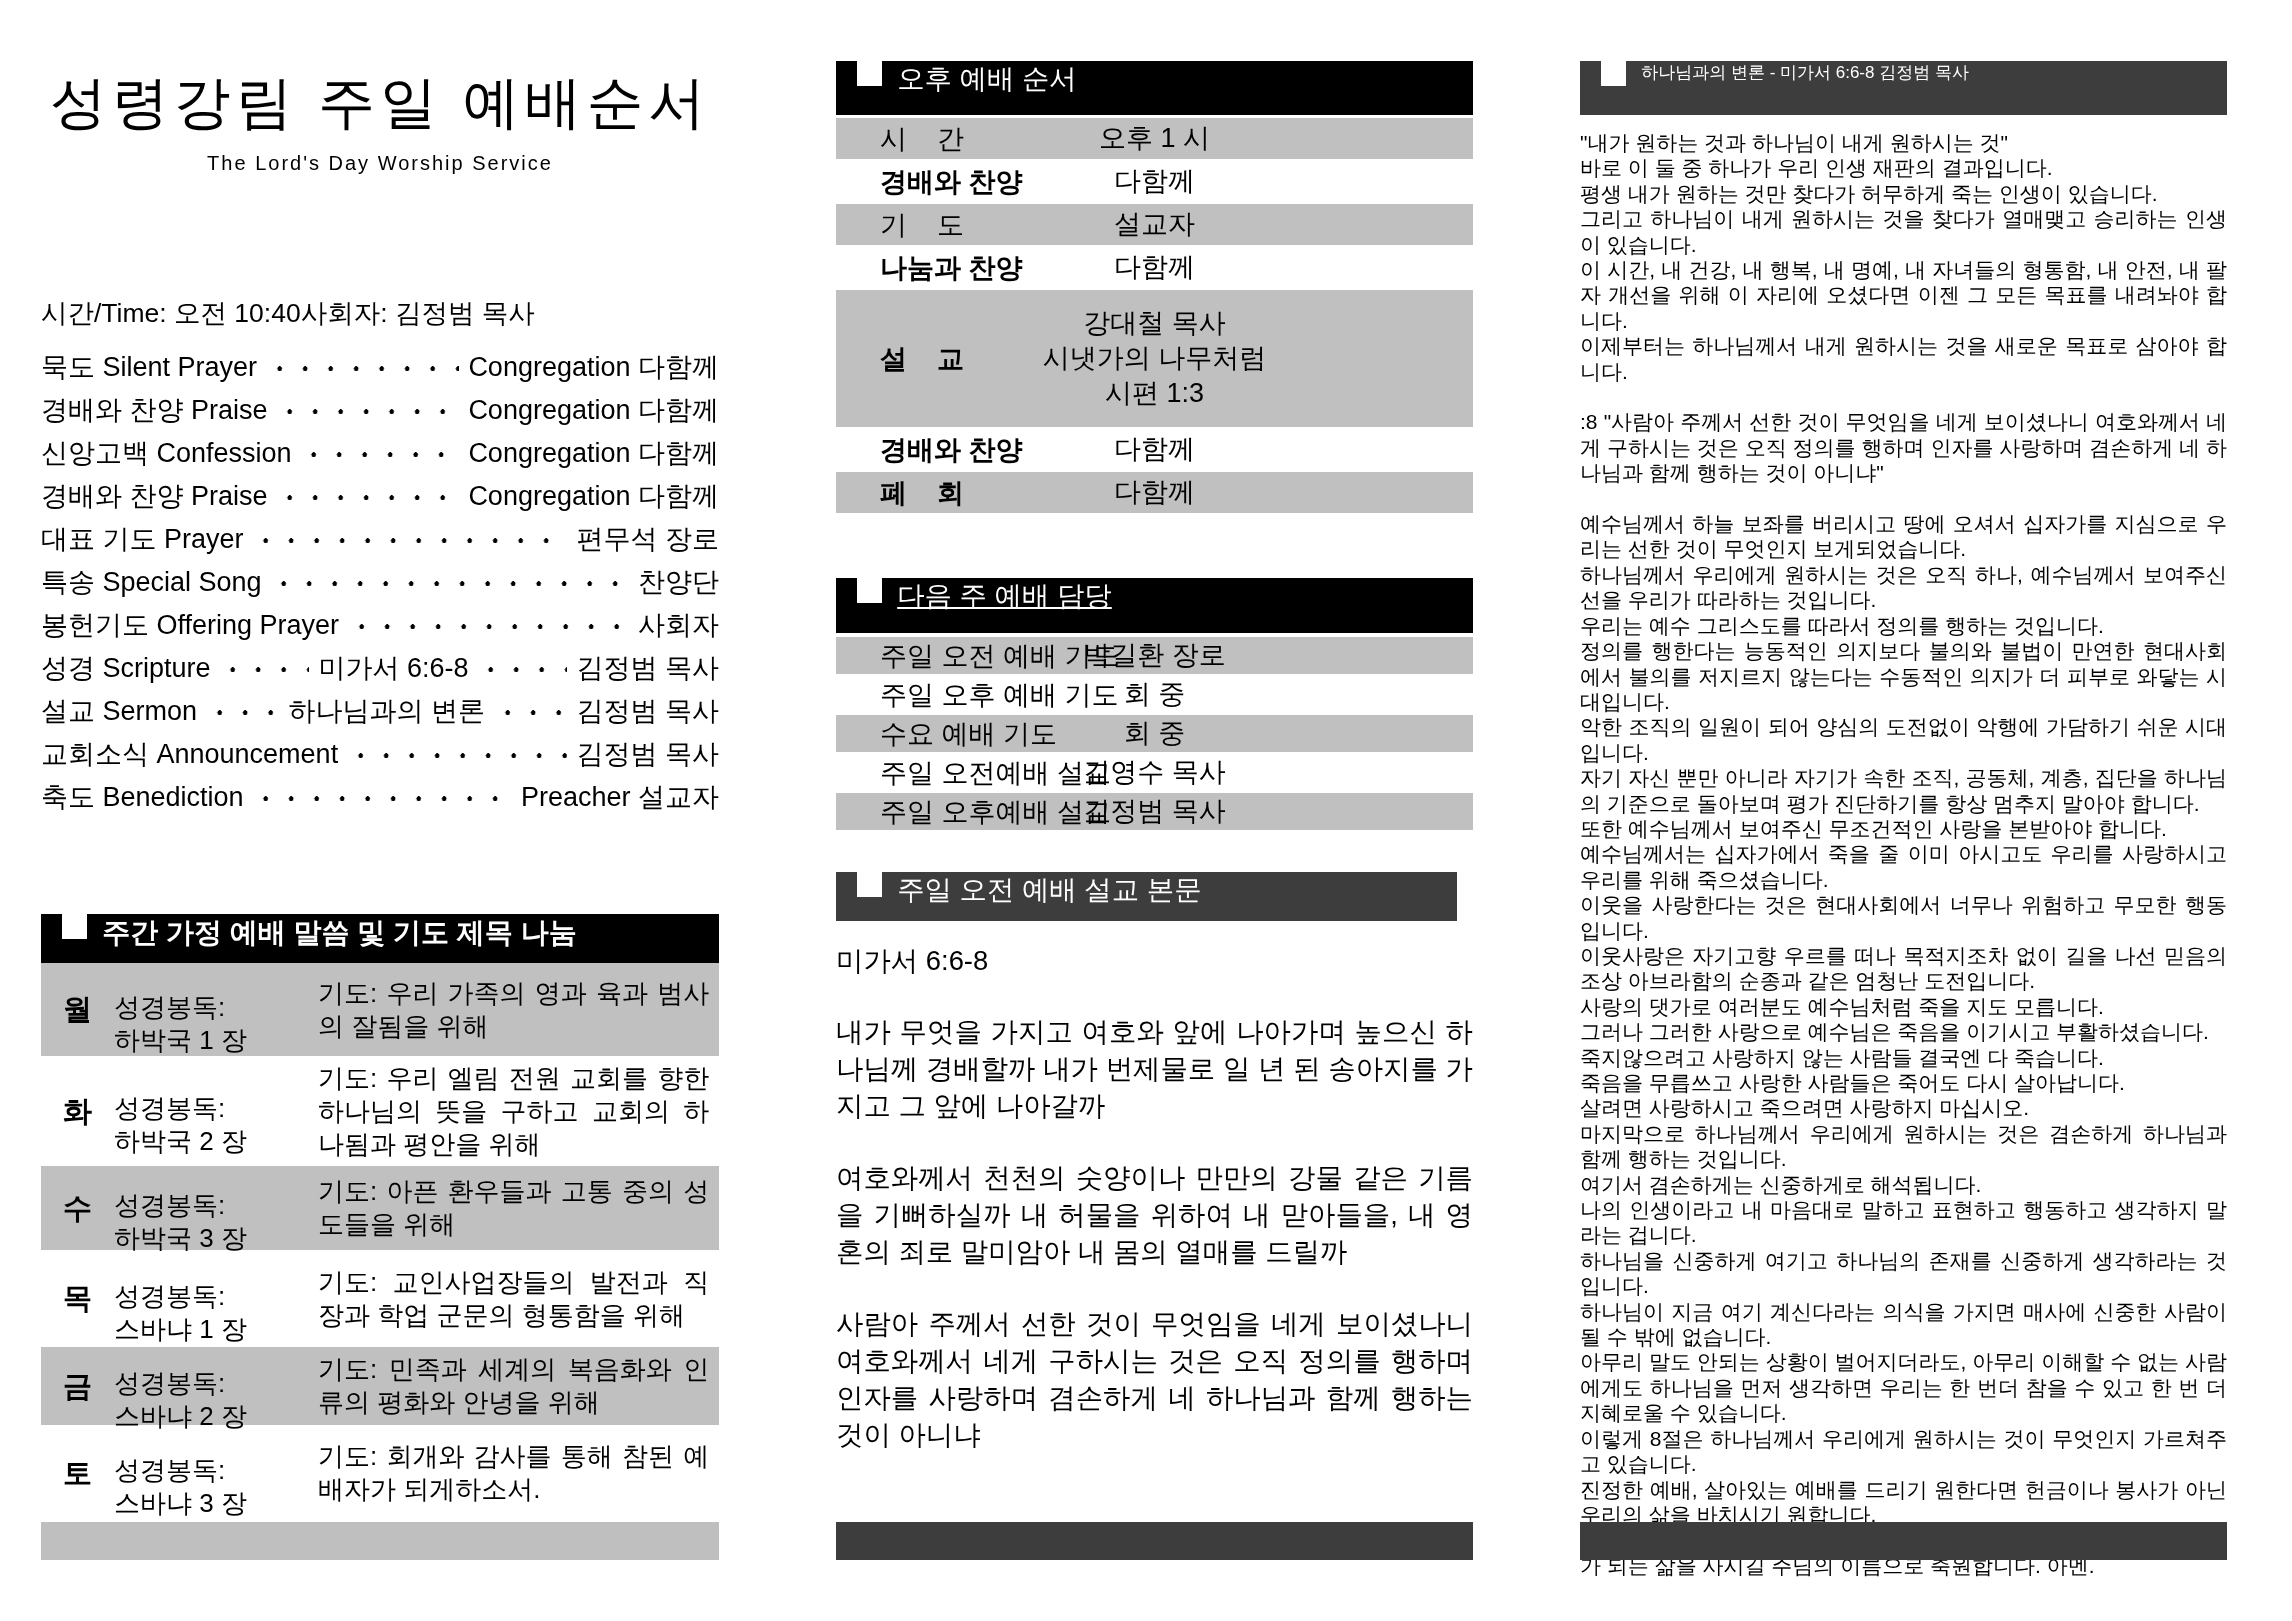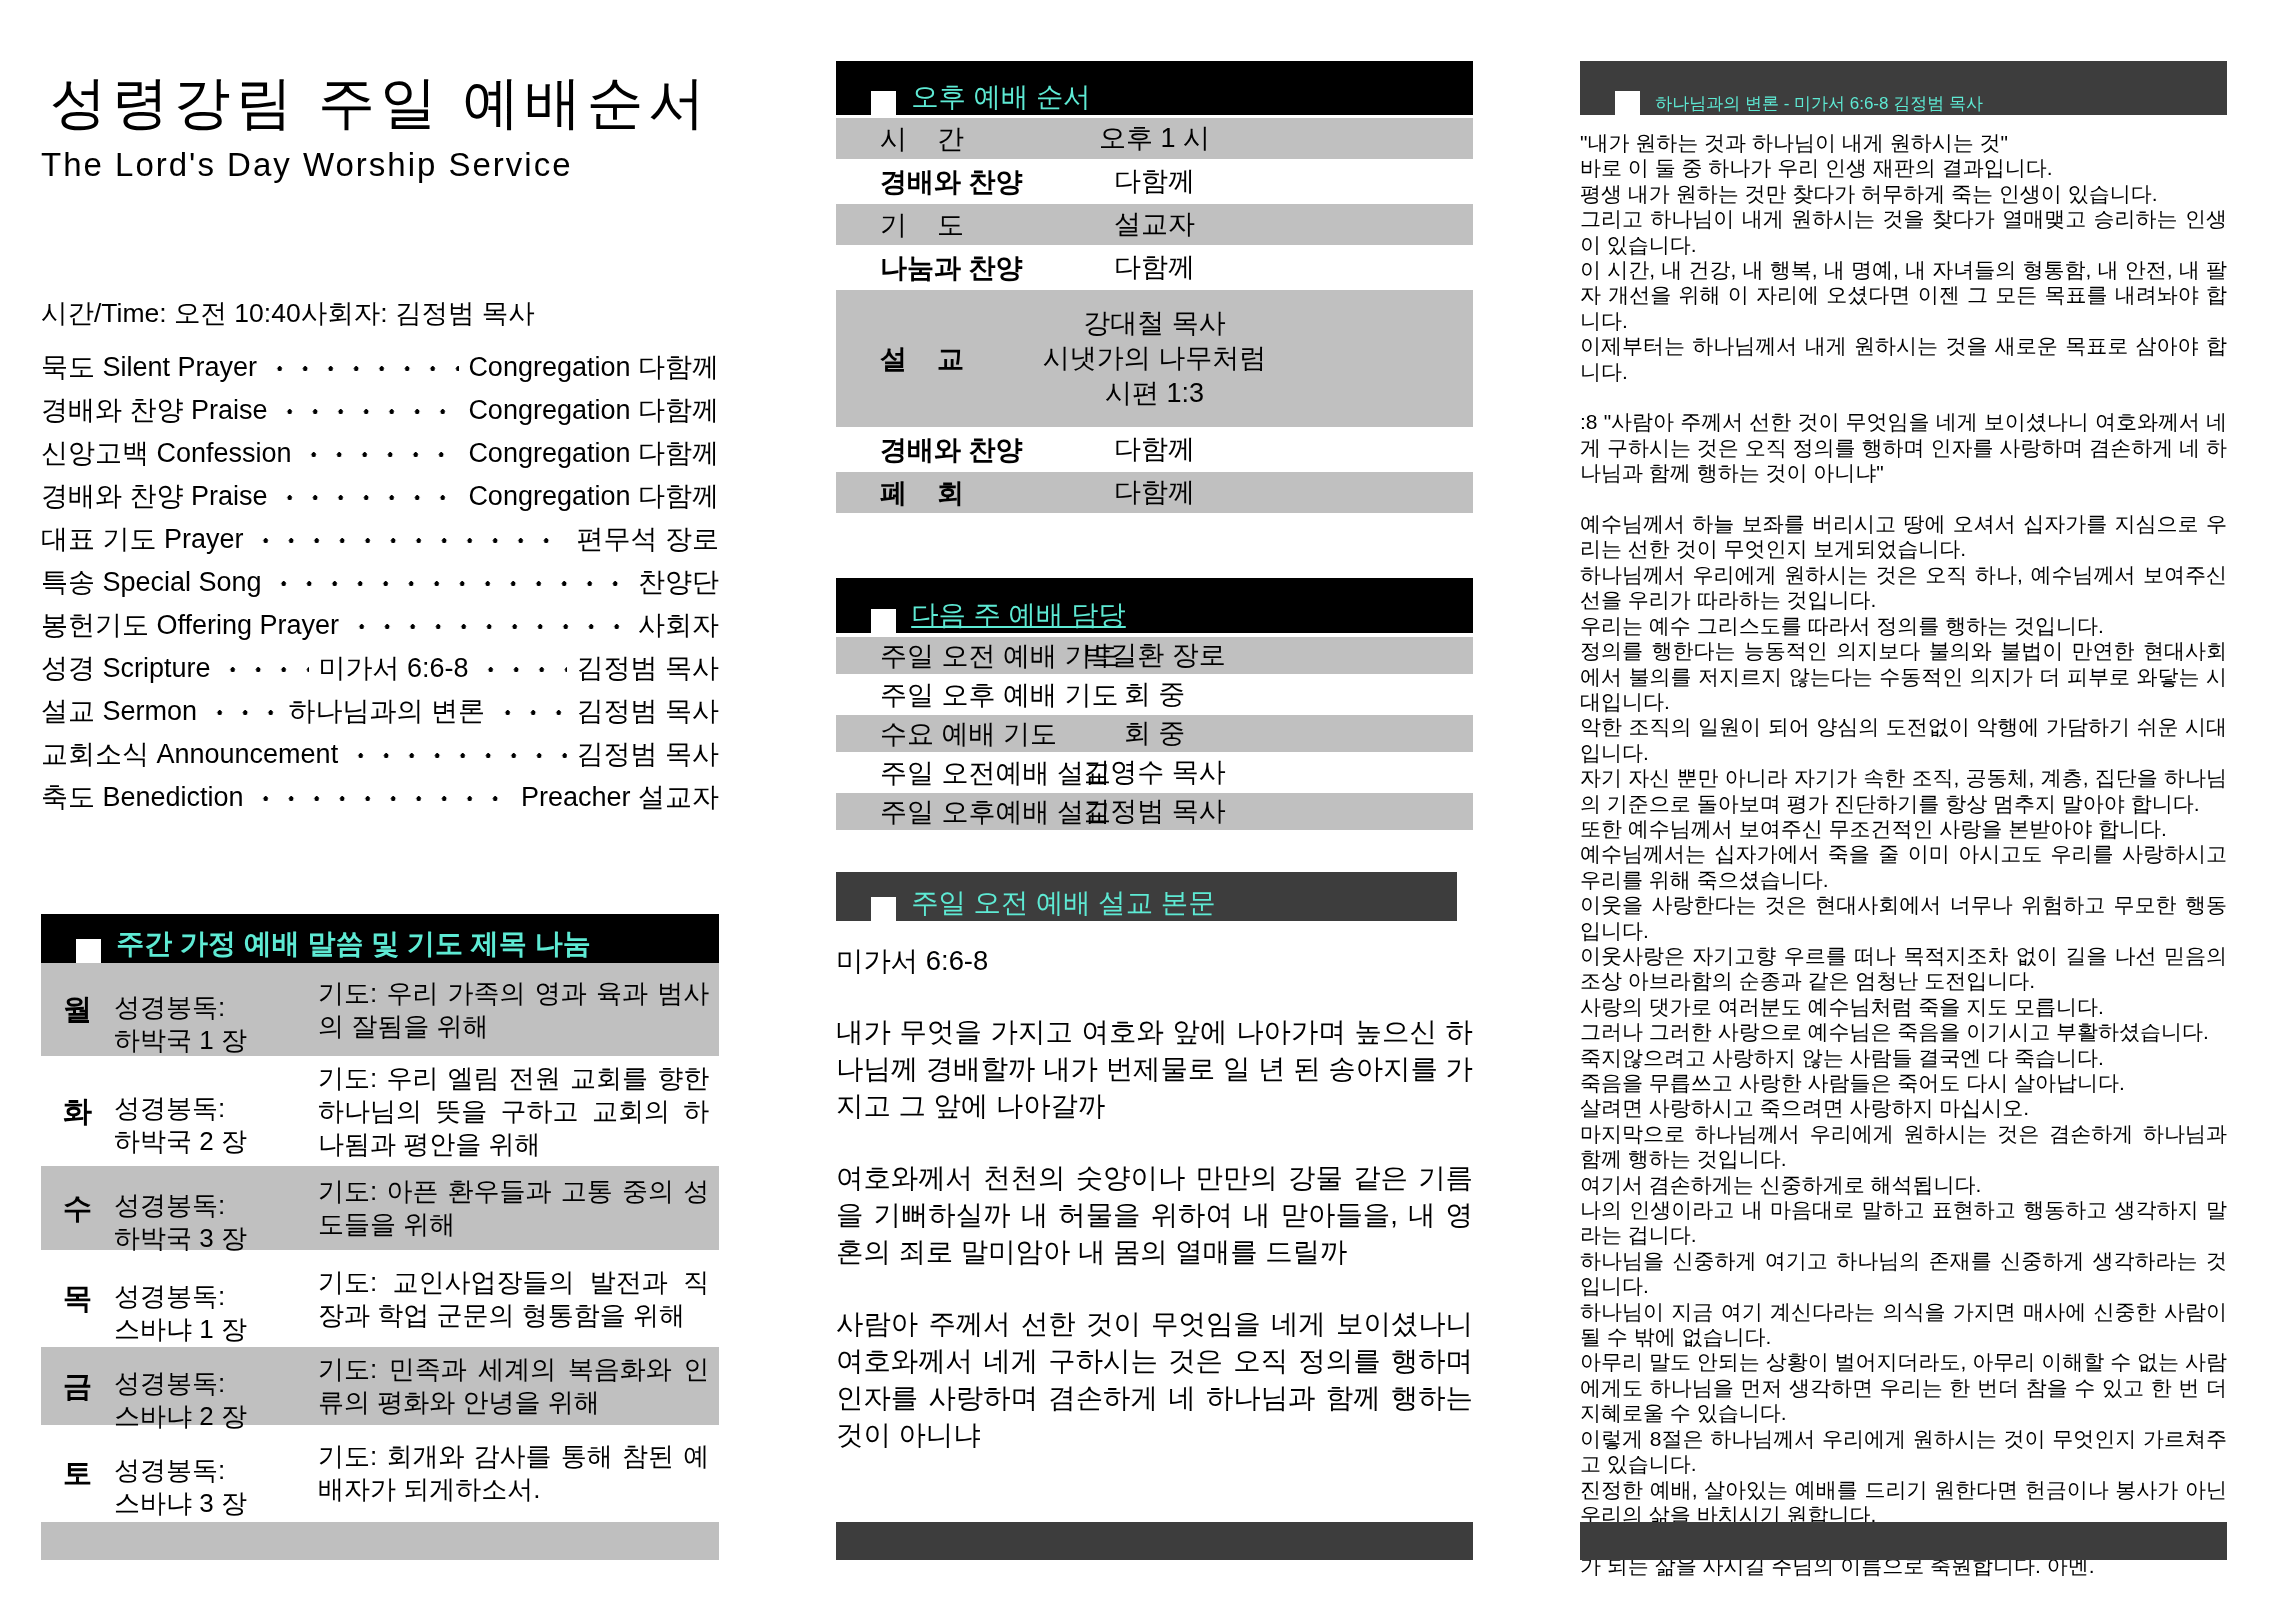--- a/index.html
+++ b/index.html
@@ -7,30 +7,30 @@
     position:relative; width:2293px; height:1621px; background:#ffffff;
     font-family:"Liberation Sans","DejaVu Sans",sans-serif; color:#000;
     overflow:hidden;
   }
   .col { position:absolute; top:0; height:1621px; }
   .col1 { left:41px;  width:678px; }
   .col2 { left:836px; width:637px; }
   .col3 { left:1580px; width:647px; }
 
   
-  .bar { display:flex; align-items:flex-end; color:#5eead4; padding-left:35px; box-sizing:border-box; }
+  .bar { display:flex; align-items:flex-start; color:#ffffff; padding-left:21px; box-sizing:border-box; }
   .bar .sq { width:24.5px; height:24.5px; background:#fff; margin-right:15.7px; flex:none; }
   .black { background:#000000; }
   .charcoal { background:#3d3d3d; }
 
   
   .c1-title { position:absolute; top:65px; left:0; width:100%; text-align:center;
               font-size:57px; letter-spacing:4.9px; white-space:nowrap; }
-  .c1-sub   { position:absolute; top:146px; left:0; width:100%; text-align:left;
-              font-size:33px; letter-spacing:2px; }
+  .c1-sub   { position:absolute; top:152px; left:0; width:100%; text-align:center;
+              font-size:20px; letter-spacing:2px; }
   .c1-time  { position:absolute; top:255px; left:0; width:100%; display:flex;
               justify-content:flex-start; font-size:26.5px;margin-top:40px; }
   .c1-order { position:absolute; top:345px; left:0; width:100%; }
   .ord-row  { display:flex; align-items:center; height:43px; font-size:27px; }
   .ord-row .lab, .ord-row .mid, .ord-row .rgt { white-space:pre; }
   .dots { flex:1 1 auto; height:100%; margin:0 9.8px;
           background-image:radial-gradient(circle at 12.7px 55%, #000 2.2px, transparent 2.6px);
           background-size:25.5px 100%; background-repeat:repeat-x; }
   .c1-weekly { position:absolute; top:914px; left:0; width:100%; }
   .wk-head { height:49px; font-size:28px; font-weight:600; }

